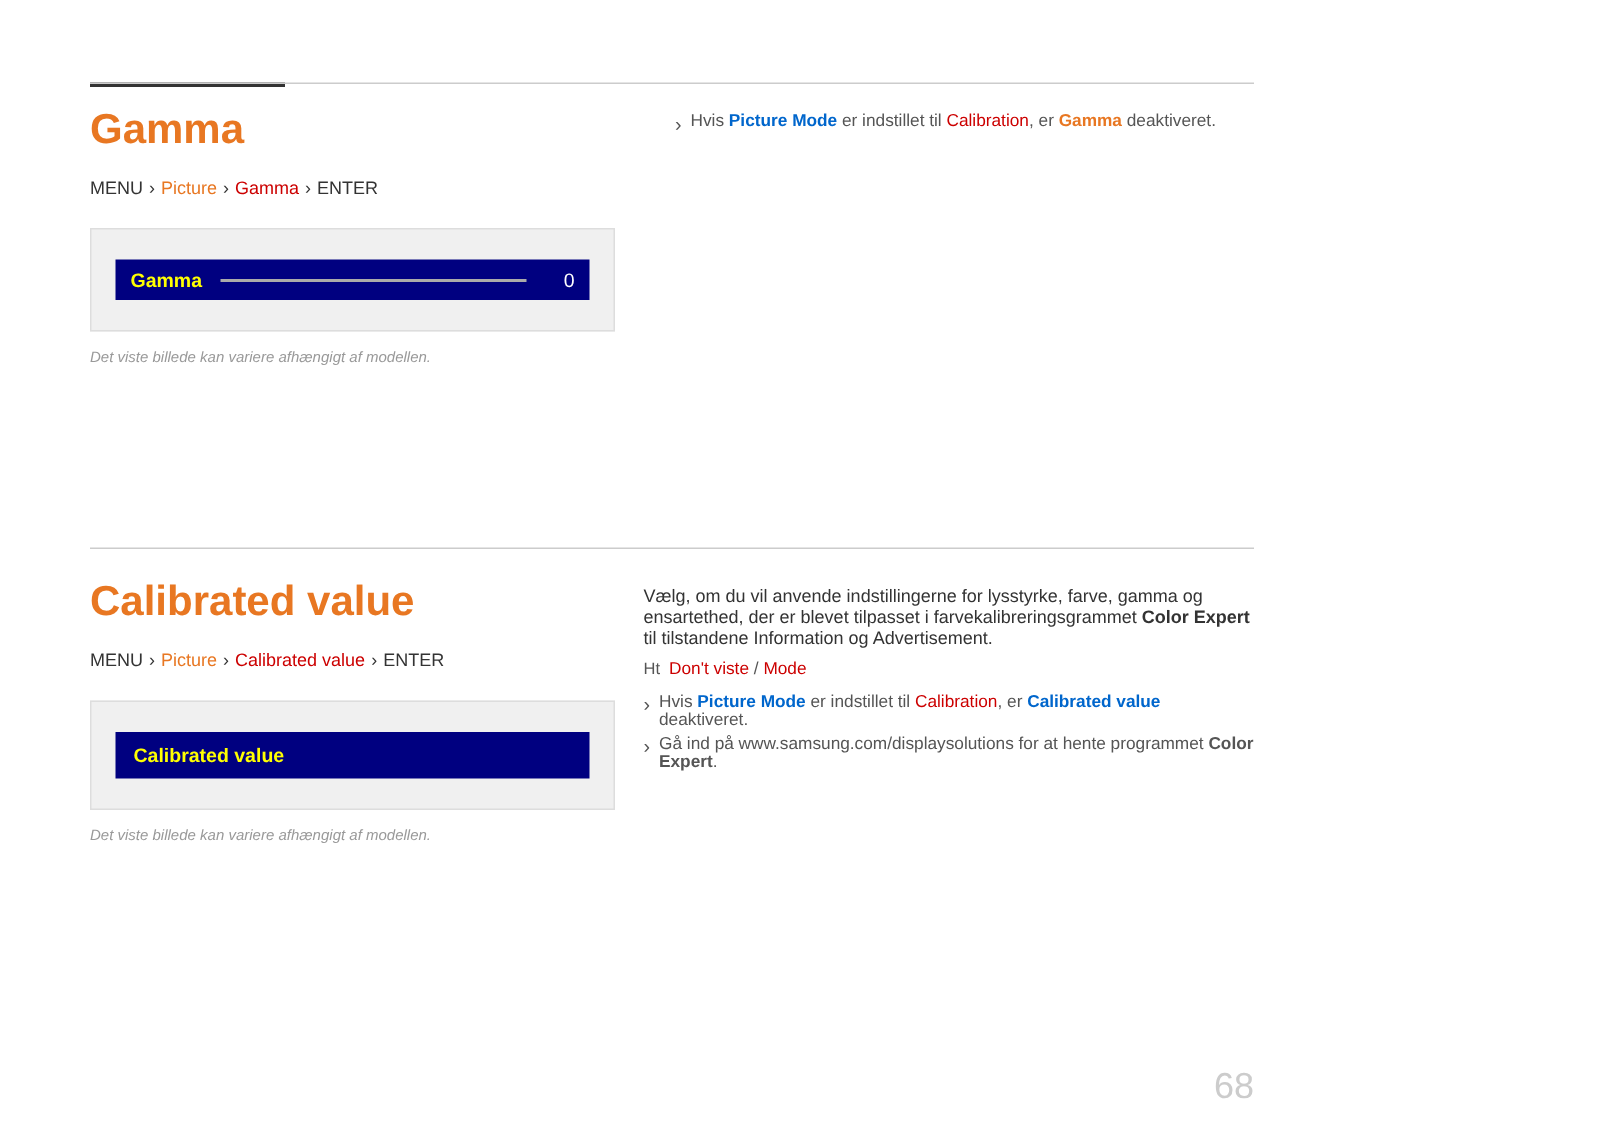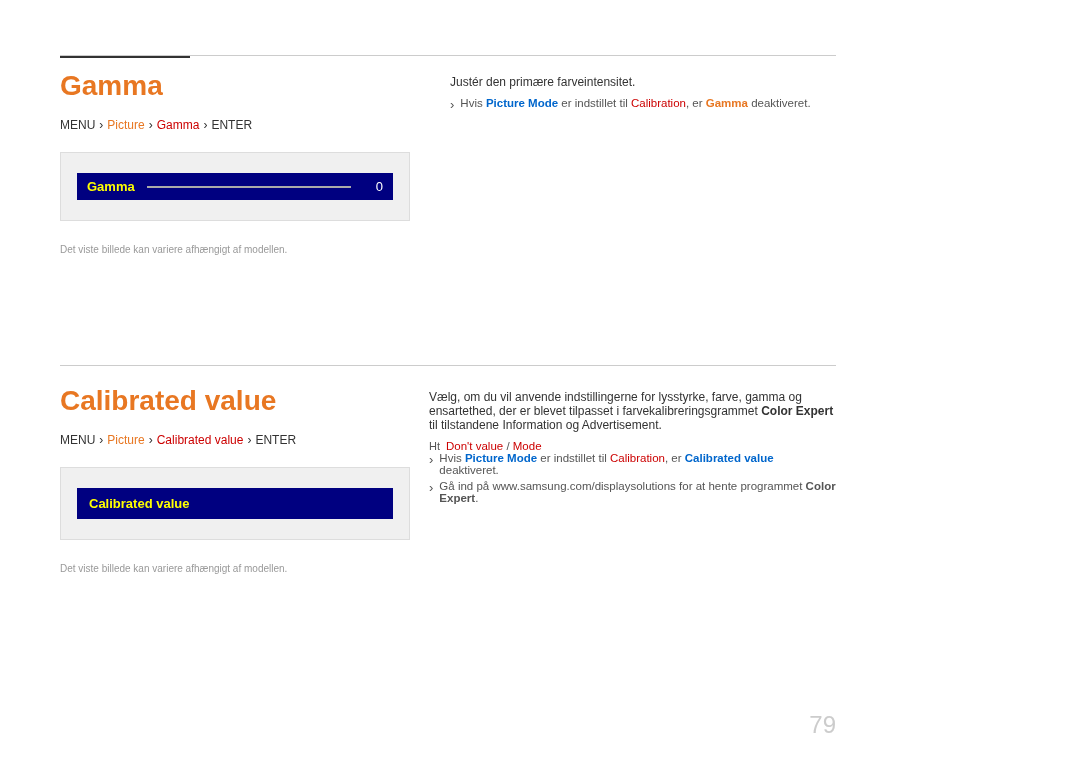--- a/index.html
+++ b/index.html
@@ -109,21 +109,22 @@
     .ui-row-value {
       color: #ffffff;
       font-size: 13px;
       min-width: 20px;
       text-align: right;
     }
 
     .image-note {
       font-size: 10px;
       color: #999999;
-      margin-top: 23px;
+      margin-top: 12px;
+      font-style: italic;
     }
 
     
     .mid-rule {
       position: absolute;
       top: 365px;
       left: 60px;
       right: 60px;
       height: 1px;
       background: #cccccc;
@@ -176,20 +177,21 @@
     .calibrated-description {
       position: absolute;
       top: 390px;
       left: 429px;
       right: 60px;
     }
 
     .hint-line {
       font-size: 11.5px;
       color: #555555;
+      margin-bottom: 10px;
       display: flex;
       gap: 6px;
     }
 
     .hint-label {
       color: #555555;
       font-size: 11px;
     }
 
     
@@ -243,21 +245,20 @@
           <div class="ui-slider-track"></div>
         </div>
         <span class="ui-row-value">0</span>
       </div>
     </div>
 
     <div class="image-note">Det viste billede kan variere afhængigt af modellen.</div>
   </div>
 
   <div class="gamma-description">
-    <div class="desc-main">Justér den primære farveintensitet.</div>
     <div class="desc-bullet">
       <span>Hvis <span class="highlight-blue">Picture Mode</span> er indstillet til <span class="highlight-red">Calibration</span>, er <span class="highlight-orange">Gamma</span> deaktiveret.</span>
     </div>
   </div>
 
   <div class="mid-rule"></div>
 
   <div class="calibrated-section">
     <div class="section-title">Calibrated value</div>
 
@@ -280,26 +281,26 @@
     <div class="image-note">Det viste billede kan variere afhængigt af modellen.</div>
   </div>
 
   <div class="calibrated-description">
     <div class="desc-main">
       Vælg, om du vil anvende indstillingerne for lysstyrke, farve, gamma og ensartethed, der er blevet tilpasset i farvekalibreringsgrammet <span class="highlight-bold">Color Expert</span> til tilstandene Information og Advertisement.
     </div>
 
     <div class="hint-line">
       <span class="hint-label">Ht</span>
-      <span><span class="highlight-red">Don't value</span> / <span class="highlight-red">Mode</span></span>
+      <span><span class="highlight-red">Don't viste</span> / <span class="highlight-red">Mode</span></span>
     </div>
 
     <div class="desc-bullet">
       <span>Hvis <span class="highlight-blue">Picture Mode</span> er indstillet til <span class="highlight-red">Calibration</span>, er <span class="highlight-blue">Calibrated value</span> deaktiveret.</span>
     </div>
     <div class="desc-bullet">
       <span>Gå ind på www.samsung.com/displaysolutions for at hente programmet <span class="highlight-bold">Color Expert</span>.</span>
     </div>
   </div>
 
-  <div class="page-number">79</div>
+  <div class="page-number">68</div>
 
 </div>
 
 </body></html>

